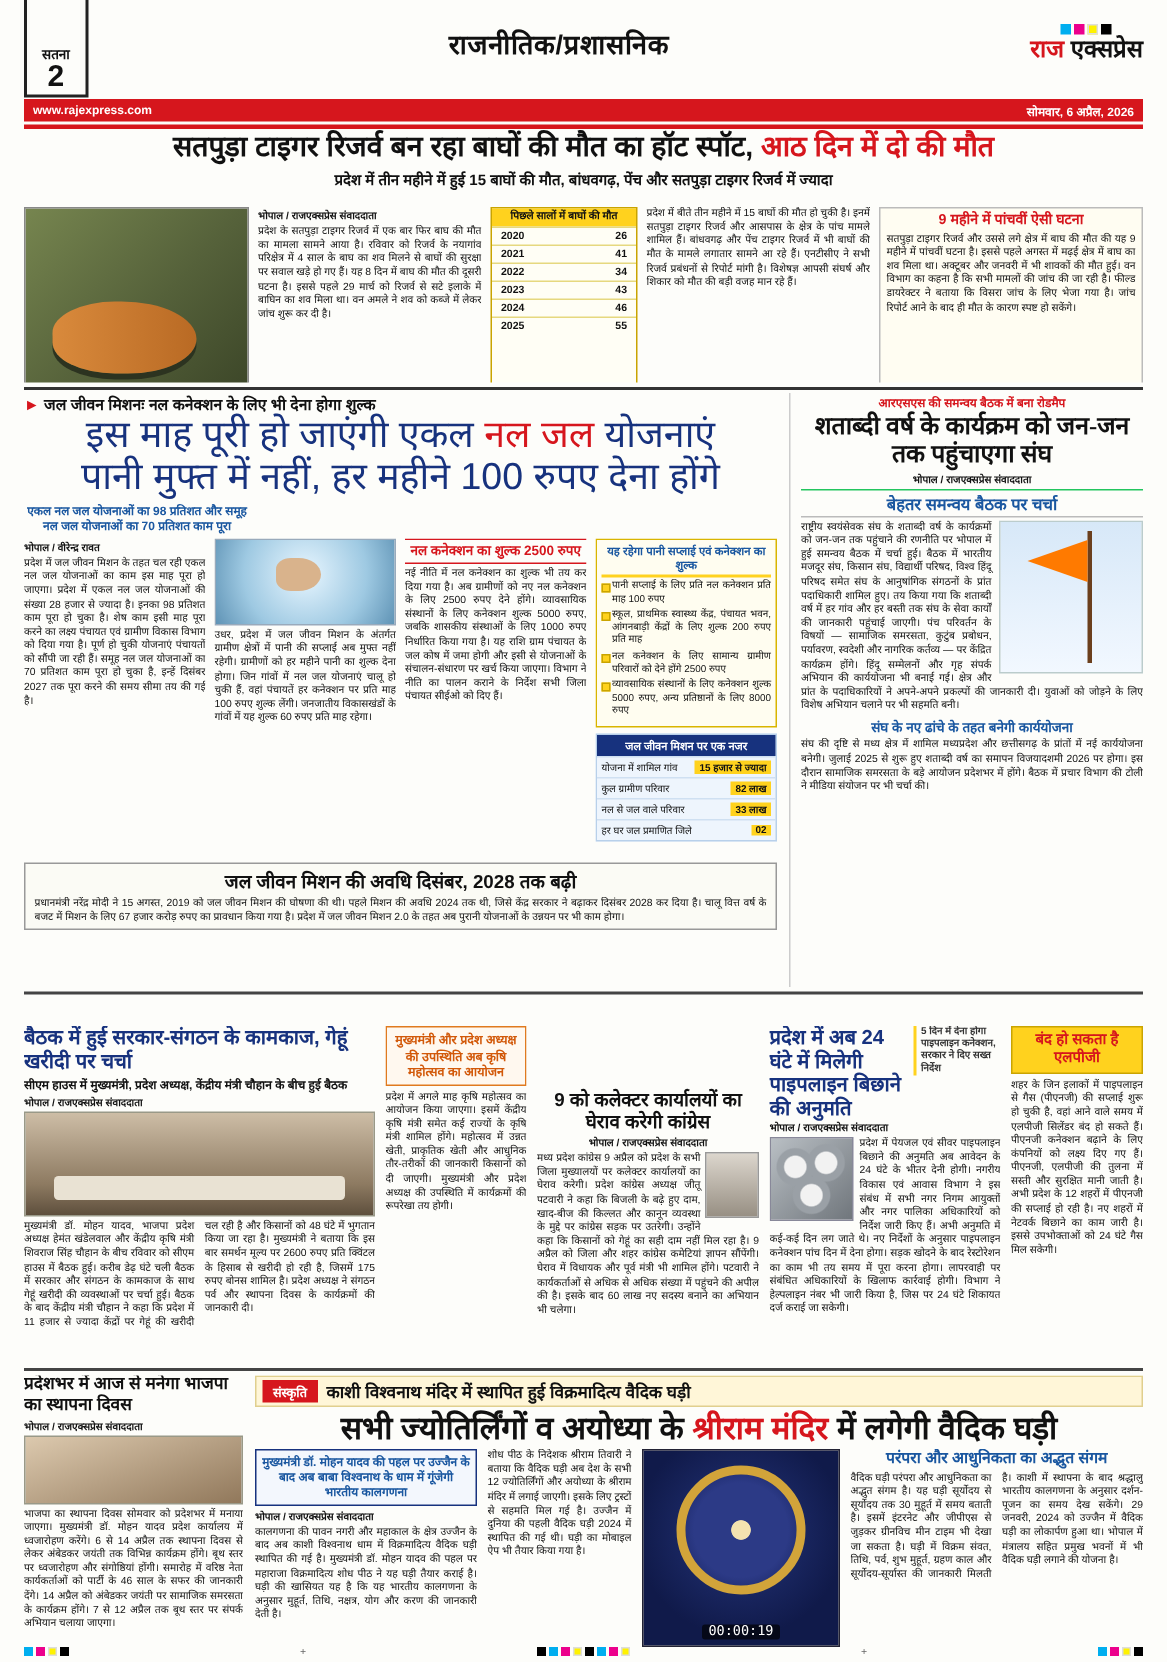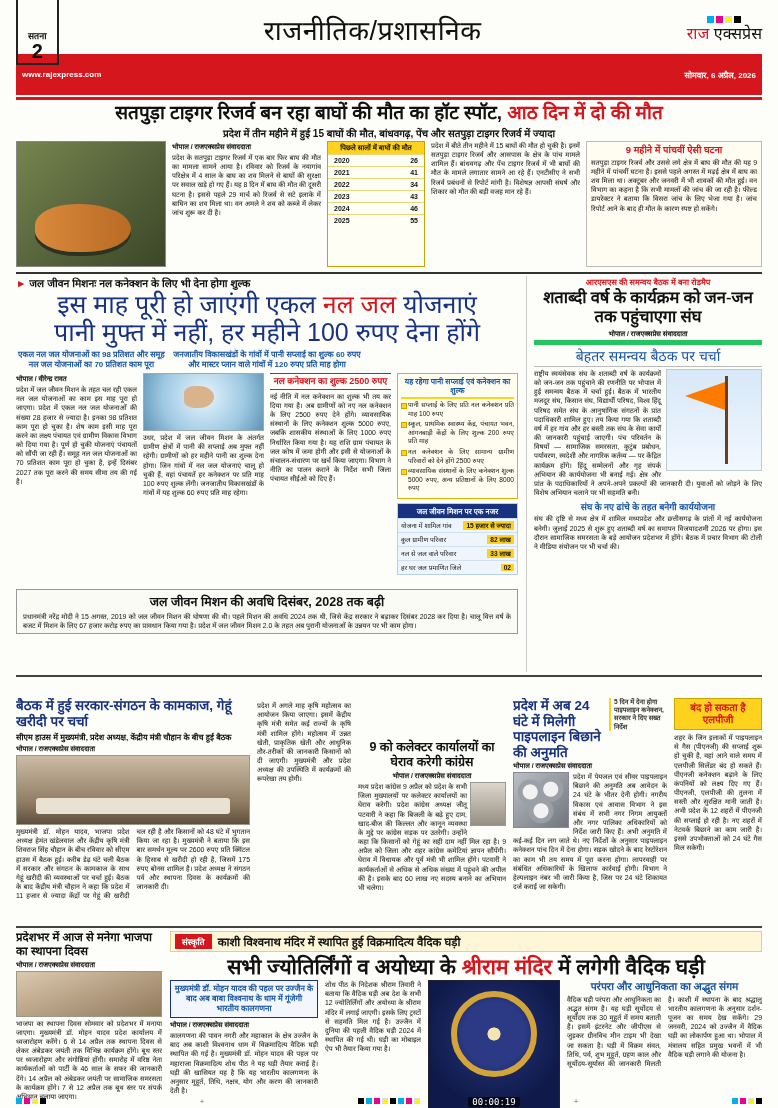--- a/index.html
+++ b/index.html
@@ -9,38 +9,38 @@
   }
   *{box-sizing:border-box; margin:0; padding:0;}
   body{background:#dcdcdc; font-family:"Liberation Sans","DejaVu Sans",sans-serif; color:var(--ink);}
   .page{width:778px;height:1108px;margin:0 auto;background:#fdfdfa;position:relative;overflow:hidden;padding:6px 16px 2px;}
 
   
   .masthead{display:flex;align-items:center;gap:10px;height:46px;}
   .pagebox{border:2px solid #222;text-align:center;padding:1px 10px;line-height:1.05;}
   .pagebox .city{font-size:9px;font-weight:bold;margin-top:36px;}
   .pagebox .num{font-size:20px;font-weight:bold;}
-  .section-title{flex:1;text-align:center;font-size:27px;font-weight:normal;letter-spacing:.5px;}
+  .section-title{flex:1;text-align:center;font-size:18px;font-weight:bold;letter-spacing:.5px;}
   .brand{text-align:center;line-height:1.1;}
   .brand .dots{display:flex;gap:2px;justify-content:center;margin-bottom:2px;}
   .brand .dots i{width:7px;height:7px;display:block;}
-  .brand-name{font-size:16px;font-weight:normal;}
+  .brand-name{font-size:16px;font-weight:bold;}
   .brand-name .r{color:var(--red);}
-  .redbar{display:flex;justify-content:space-between;align-items:center;background:var(--red);color:#fff;font-size:8px;font-weight:bold;padding:15px 6px;margin-top:2px;}
+  .redbar{display:flex;justify-content:space-between;align-items:center;background:var(--red);color:#fff;font-size:8px;font-weight:bold;padding:2px 6px;margin-top:14px;}
 
   
   .byline{font-size:6.8px;font-weight:bold;margin:1px 0 2px;}
   .news-body{font-size:6.9px;line-height:1.33;text-align:justify;overflow:hidden;}
   .crop{overflow:hidden;}
 
   
   .tiger{border-top:3px solid var(--red);margin-top:2px;padding-top:2px;height:172px;overflow:hidden;}
   .tiger-headline{text-align:center;font-size:19px;font-weight:bold;line-height:1.15;}
   .tiger-headline .red{color:var(--red);}
-  .tiger-subhead{text-align:center;font-size:10px;font-weight:bold;margin:2px 0 1px;}
+  .tiger-subhead{text-align:center;font-size:10px;font-weight:bold;margin:2px 0 12px;}
   .tiger-row{display:grid;grid-template-columns:150px 1fr 98px 1fr 176px;gap:6px;height:126px;}
   .photo-tiger{background:linear-gradient(135deg,#76854f 0%,#55613a 55%,#3c4628 100%);position:relative;border:1px solid #888;}
   .photo-tiger::after{content:"";position:absolute;left:18px;bottom:14px;width:96px;height:48px;background:linear-gradient(90deg,#d98a3c,#b96a24);border-radius:50% 60% 55% 50%;box-shadow:0 4px 0 #2c3320;}
   .deaths-table{border:1px solid #c9a400;background:#fffef5;font-size:7px;}
   .deaths-table .tt{background:var(--yellow);font-weight:bold;text-align:center;padding:2px 2px;line-height:1.2;}
   .deaths-table .tr{display:flex;justify-content:space-between;padding:2px 6px;border-top:1px solid #e6d87f;font-weight:bold;}
   .tiger-side{border:1px solid #bbb;background:#fffdf2;padding:3px 4px;overflow:hidden;}
   .tiger-side .tt{color:var(--red);font-size:9.5px;font-weight:bold;text-align:center;line-height:1.15;margin-bottom:2px;}
 
   
@@ -64,21 +64,21 @@
   .statsbox .tt{background:var(--darkblue);color:#fff;font-weight:bold;text-align:center;font-size:7.4px;padding:2px;}
   .statsbox .sr{display:flex;justify-content:space-between;align-items:center;padding:2px 3px;border-top:1px solid #cfe0f2;}
   .statsbox .sv{background:var(--yellow);font-weight:bold;padding:0 3px;white-space:nowrap;}
   .extension{border:1px solid #999;background:#fbfbf5;margin-top:4px;padding:3px 6px;}
   .extension .tt{font-size:12.5px;font-weight:bold;text-align:center;margin-bottom:2px;}
 
   
   .rss{border-left:1px solid #ccc;padding-left:7px;overflow:hidden;}
   .rss .kick{color:var(--red);font-size:8px;font-weight:bold;text-align:center;}
   .rss .hl{font-size:16.5px;font-weight:bold;text-align:center;line-height:1.15;margin:2px 0;font-family:Liberation Serif, serif;}
-  .rss .cross{color:var(--blue);font-size:14px;font-weight:normal;text-align:center;margin:2px 0;border-top:5px solid #22c55e;border-bottom:1px solid #bbb;padding:1px 0;}
+  .rss .cross{color:var(--blue);font-size:11px;font-weight:bold;text-align:center;margin:2px 0;border-top:1px solid #22c55e;border-bottom:1px solid #bbb;padding:1px 0;}
   .flag{width:96px;height:102px;float:right;margin:0 0 3px 5px;background:linear-gradient(#d7e8f8,#f2f8ff);border:1px solid #bcc;position:relative;}
   .flag::before{content:"";position:absolute;left:62%;top:6px;bottom:6px;width:3px;background:#6b3f1d;}
   .flag::after{content:"";position:absolute;right:38%;top:12px;width:0;height:0;border-right:40px solid #ff7a00;border-top:14px solid transparent;border-bottom:14px solid transparent;}
   .rss .sub-tt{color:var(--blue);font-size:9px;font-weight:bold;text-align:center;margin:3px 0 1px;}
 
   
   .mid{display:grid;grid-template-columns:234px 94px 148px 1fr 88px;gap:7px;border-top:2px solid #444;margin-top:3px;padding-top:21px;height:248px;overflow:hidden;}
   .mid .hl-blue{color:var(--darkblue);font-size:13.5px;font-weight:bold;line-height:1.15;}
   .mid .sub{font-size:8px;font-weight:bold;margin:2px 0;}
   .photo-meeting{height:70px;background:linear-gradient(180deg,#cdbda6 0%,#8d7a61 70%,#5e4f3d 100%);border:1px solid #998;position:relative;margin:2px 0;}
@@ -189,21 +189,20 @@
     </div>
   </section>
 
   <section class="jjm">
     <div>
       <div class="kicker"><span class="arrow">►</span> <span>जल जीवन मिशनः नल कनेक्शन के लिए भी देना होगा शुल्क</span></div>
       <h2 class="jjm-h"><span>इस माह पूरी हो जाएंगी एकल </span><span class="red">नल जल</span><span> योजनाएं</span></h2>
       <h2 class="jjm-h">पानी मुफ्त में नहीं, हर महीने 100 रुपए देना होंगे</h2>
       <div class="blurbs">
         <div class="blurb">एकल नल जल योजनाओं का 98 प्रतिशत और समूह नल जल योजनाओं का 70 प्रतिशत काम पूरा</div>
-        <div class="blurb">जनजातीय विकासखंडों के गांवों में पानी सप्लाई का शुल्क 60 रुपए और मास्टर प्लान वाले गांवों में 120 रुपए प्रति माह होगा</div>
       </div>
       <div class="jjm-cols">
         <div class="crop">
           <div class="byline">भोपाल / वीरेन्द्र रावत</div>
           <div class="news-body">प्रदेश में जल जीवन मिशन के तहत चल रही एकल नल जल योजनाओं का काम इस माह पूरा हो जाएगा। प्रदेश में एकल नल जल योजनाओं की संख्या 28 हजार से ज्यादा है। इनका 98 प्रतिशत काम पूरा हो चुका है। शेष काम इसी माह पूरा करने का लक्ष्य पंचायत एवं ग्रामीण विकास विभाग को दिया गया है। पूर्ण हो चुकी योजनाएं पंचायतों को सौंपी जा रही हैं। समूह नल जल योजनाओं का 70 प्रतिशत काम पूरा हो चुका है, इन्हें दिसंबर 2027 तक पूरा करने की समय सीमा तय की गई है।</div>
         </div>
         <div class="crop">
           <div class="photo-hands"></div>
           <div class="news-body">उधर, प्रदेश में जल जीवन मिशन के अंतर्गत ग्रामीण क्षेत्रों में पानी की सप्लाई अब मुफ्त नहीं रहेगी। ग्रामीणों को हर महीने पानी का शुल्क देना होगा। जिन गांवों में नल जल योजनाएं चालू हो चुकी हैं, वहां पंचायतें हर कनेक्शन पर प्रति माह 100 रुपए शुल्क लेंगी। जनजातीय विकासखंडों के गांवों में यह शुल्क 60 रुपए प्रति माह रहेगा।</div>
         </div>
@@ -262,20 +261,21 @@
 
   <section class="mid">
     <div class="crop">
       <div class="hl-blue">बैठक में हुई सरकार-संगठन के कामकाज, गेहूं खरीदी पर चर्चा</div>
       <div class="sub">सीएम हाउस में मुख्यमंत्री, प्रदेश अध्यक्ष, केंद्रीय मंत्री चौहान के बीच हुई बैठक</div>
       <div class="byline">भोपाल / राजएक्सप्रेस संवाददाता</div>
       <div class="photo-meeting"></div>
       <div class="news-body two-col">मुख्यमंत्री डॉ. मोहन यादव, भाजपा प्रदेश अध्यक्ष हेमंत खंडेलवाल और केंद्रीय कृषि मंत्री शिवराज सिंह चौहान के बीच रविवार को सीएम हाउस में बैठक हुई। करीब डेढ़ घंटे चली बैठक में सरकार और संगठन के कामकाज के साथ गेहूं खरीदी की व्यवस्थाओं पर चर्चा हुई। बैठक के बाद केंद्रीय मंत्री चौहान ने कहा कि प्रदेश में 11 हजार से ज्यादा केंद्रों पर गेहूं की खरीदी चल रही है और किसानों को 48 घंटे में भुगतान किया जा रहा है। मुख्यमंत्री ने बताया कि इस बार समर्थन मूल्य पर 2600 रुपए प्रति क्विंटल के हिसाब से खरीदी हो रही है, जिसमें 175 रुपए बोनस शामिल है। प्रदेश अध्यक्ष ने संगठन पर्व और स्थापना दिवस के कार्यक्रमों की जानकारी दी।</div>
     </div>
     <div class="crop">
+      <div class="quote">मुख्यमंत्री और प्रदेश अध्यक्ष की उपस्थिति अब कृषि महोत्सव का आयोजन</div>
       <div class="news-body" style="margin-top:3px">प्रदेश में अगले माह कृषि महोत्सव का आयोजन किया जाएगा। इसमें केंद्रीय कृषि मंत्री समेत कई राज्यों के कृषि मंत्री शामिल होंगे। महोत्सव में उन्नत खेती, प्राकृतिक खेती और आधुनिक तौर-तरीकों की जानकारी किसानों को दी जाएगी। मुख्यमंत्री और प्रदेश अध्यक्ष की उपस्थिति में कार्यक्रमों की रूपरेखा तय होगी।</div>
     </div>
     <div class="crop">
       <div class="hl-black">9 को कलेक्टर कार्यालयों का घेराव करेगी कांग्रेस</div>
       <div class="byline" style="text-align:center">भोपाल / राजएक्सप्रेस संवाददाता</div>
       <div class="news-body">
         <div class="portrait"></div>
         <span>मध्य प्रदेश कांग्रेस 9 अप्रैल को प्रदेश के सभी जिला मुख्यालयों पर कलेक्टर कार्यालयों का घेराव करेगी। प्रदेश कांग्रेस अध्यक्ष जीतू पटवारी ने कहा कि बिजली के बढ़े हुए दाम, खाद-बीज की किल्लत और कानून व्यवस्था के मुद्दे पर कांग्रेस सड़क पर उतरेगी। उन्होंने कहा कि किसानों को गेहूं का सही दाम नहीं मिल रहा है। 9 अप्रैल को जिला और शहर कांग्रेस कमेटियां ज्ञापन सौंपेंगी। घेराव में विधायक और पूर्व मंत्री भी शामिल होंगे। पटवारी ने कार्यकर्ताओं से अधिक से अधिक संख्या में पहुंचने की अपील की है। इसके बाद 60 लाख नए सदस्य बनाने का अभियान भी चलेगा।</span>
       </div>
     </div>

